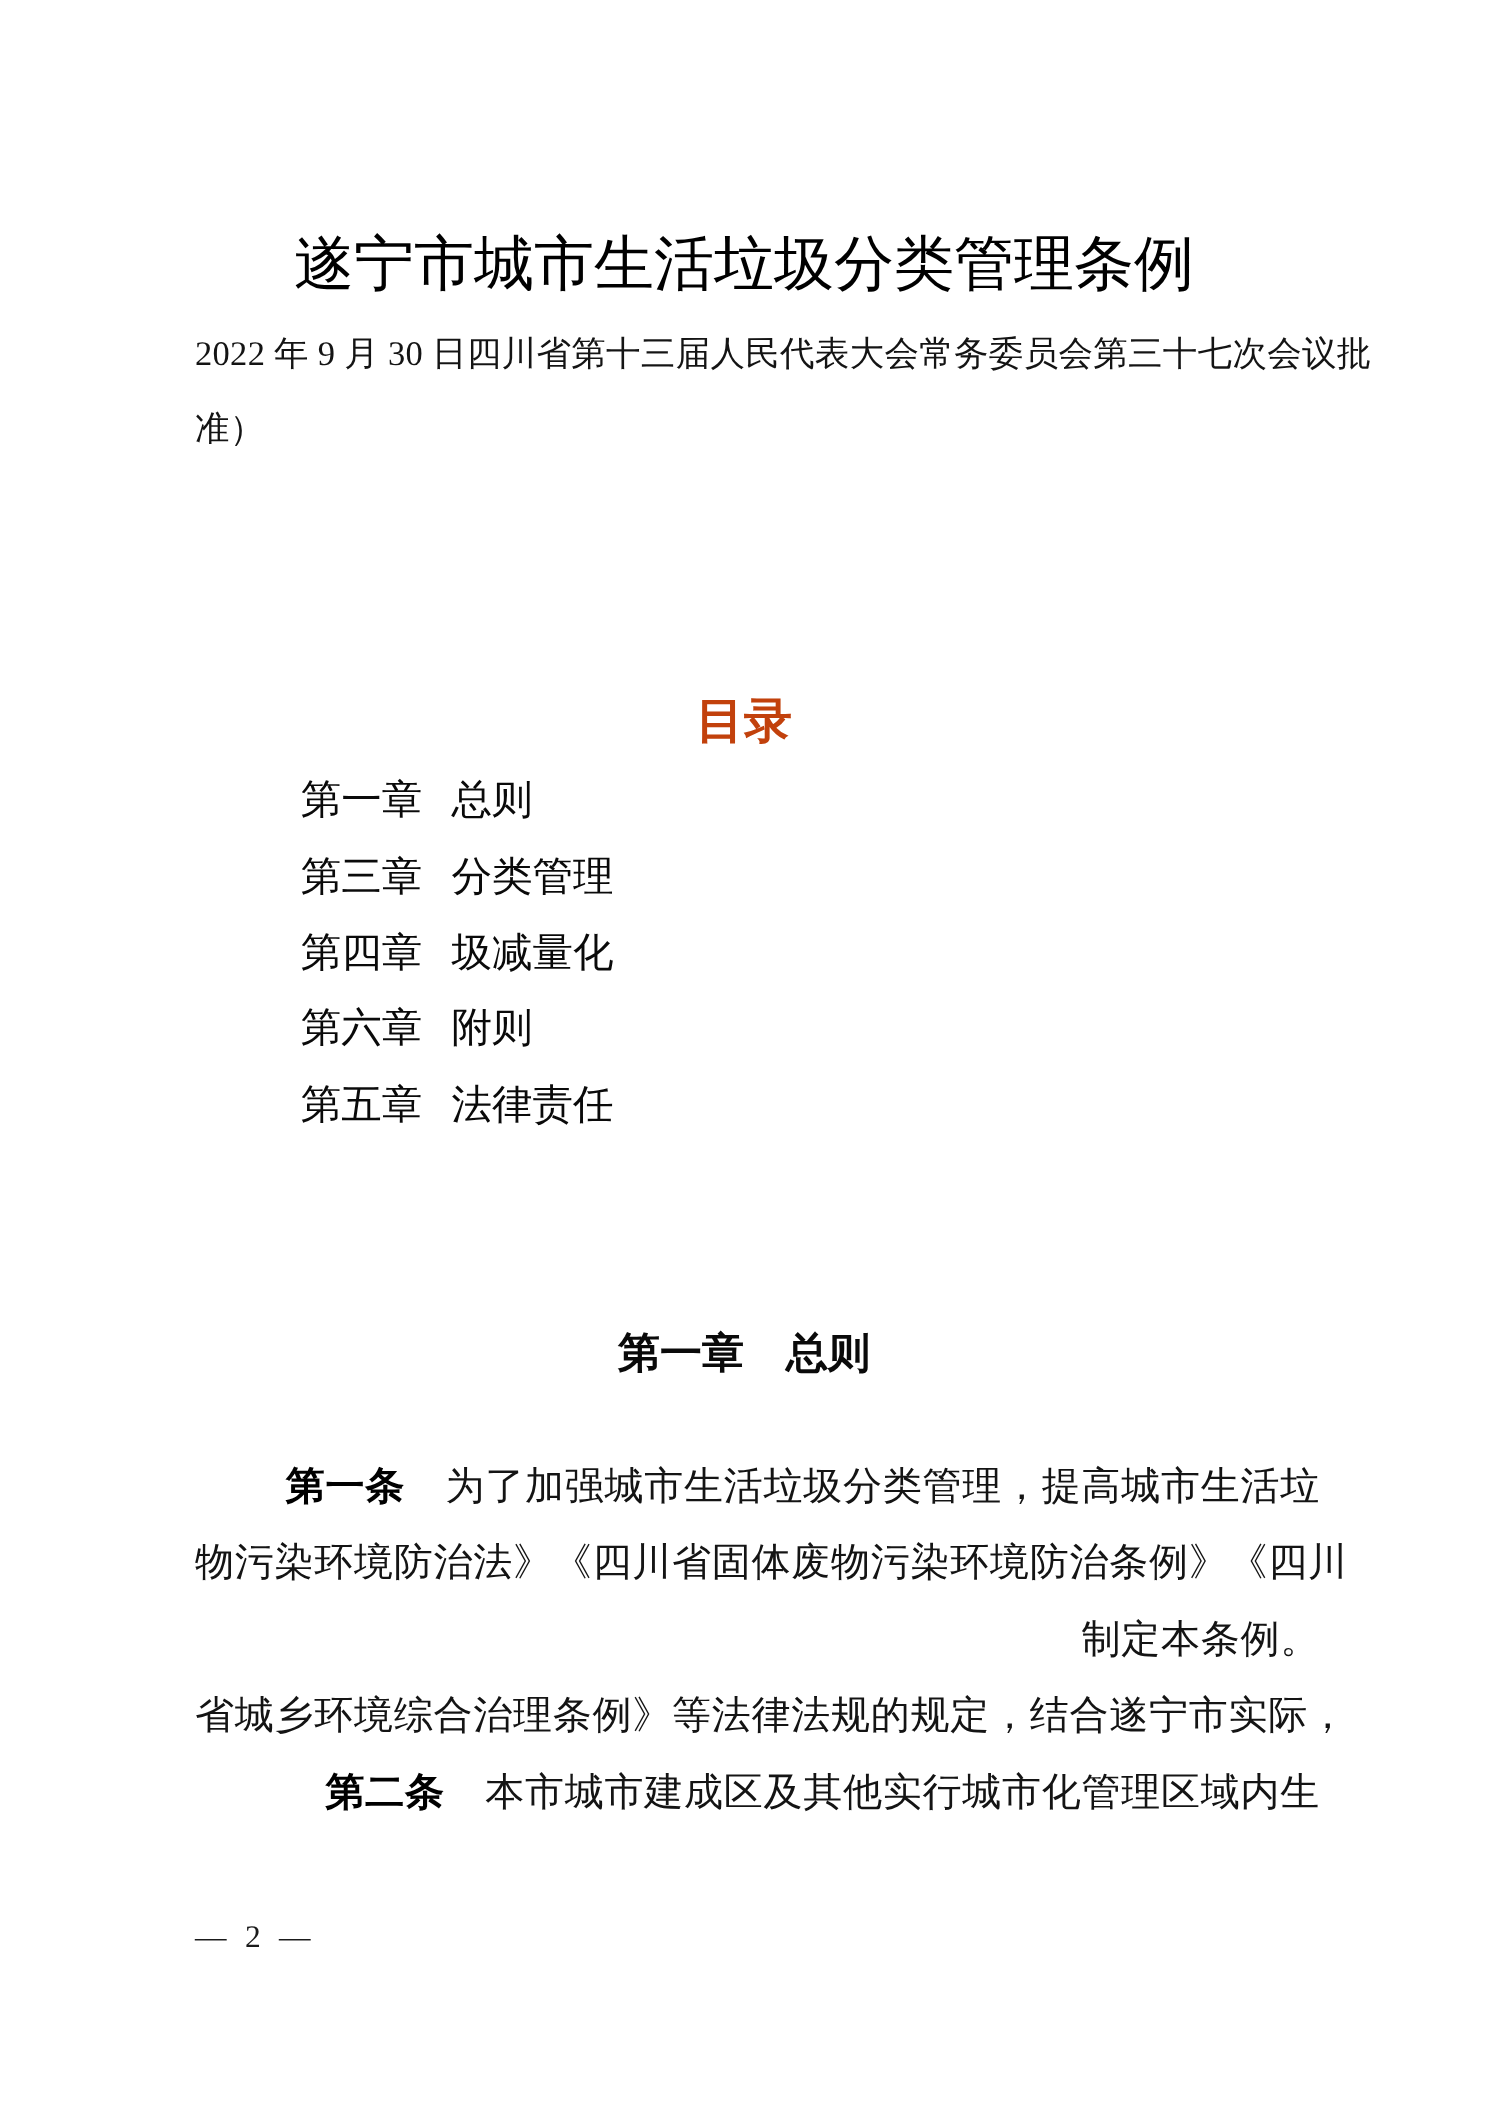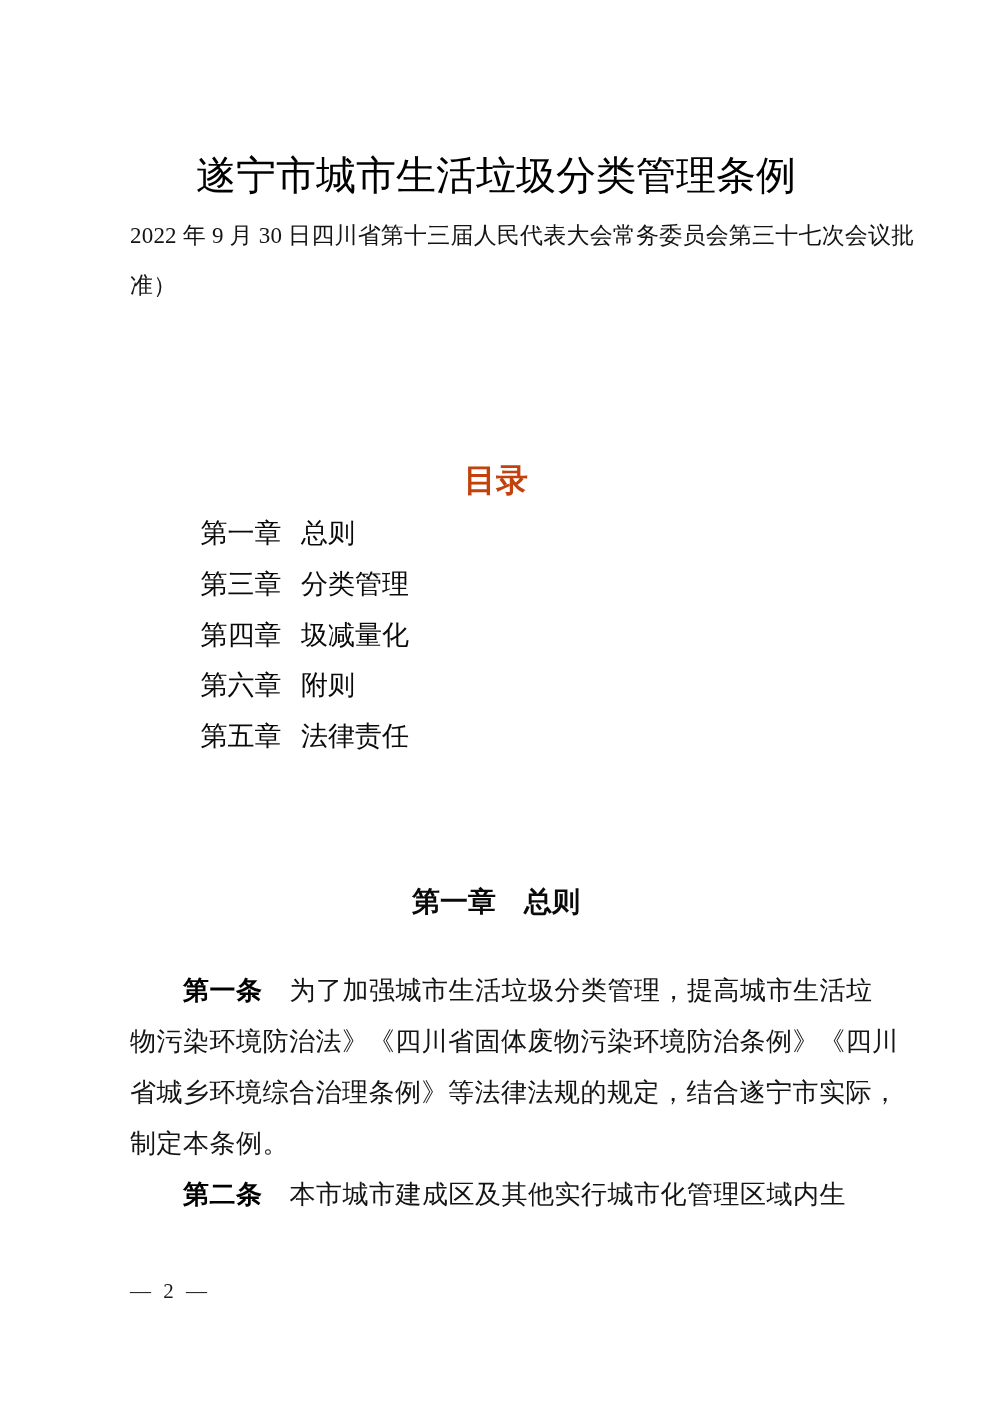--- a/index.html
+++ b/index.html
@@ -83,21 +83,21 @@
     position: absolute;
     top: 965px;
     left: 130px;
     width: 750px;
     font-family: "Liberation Serif", serif;
     font-size: 26px;
     line-height: 51px;
     color: #141414;
     letter-spacing: 0.5px;
   }
-  .text-line { white-space: nowrap; }
+  .text-line { white-space: nowrap; text-align: right; }
   .text-line.indent { text-indent: 53px; }
   .art-label { font-weight: bold; margin-right: 27px; color: #000000; }
 
   .page-number {
     position: absolute;
     top: 1277px;
     left: 130px;
     font-family: "Liberation Serif", serif;
     font-size: 21px;
     line-height: 28px;
@@ -141,24 +141,24 @@
   <div class="chapter-heading">第一章　总则</div>
 
   <div class="article-text">
     <div class="text-line indent">
       <span class="art-label">第一条</span><span>为了加强城市生活垃圾分类管理，提高城市生活垃</span>
     </div>
     <div class="text-line">
       <span>物污染环境防治法》《四川省固体废物污染环境防治条例》《四川</span>
     </div>
     <div class="text-line">
-      <span>省城乡环境综合治理条例》等法律法规的规定，结合遂宁市实际，</span>
+      <span>制定本条例。</span>
     </div>
     <div class="text-line">
-      <span>制定本条例。</span>
+      <span>省城乡环境综合治理条例》等法律法规的规定，结合遂宁市实际，</span>
     </div>
     <div class="text-line indent">
       <span class="art-label">第二条</span><span>本市城市建成区及其他实行城市化管理区域内生</span>
     </div>
   </div>
 
   <div class="page-number">— 2 —</div>
 
 </div>
 

